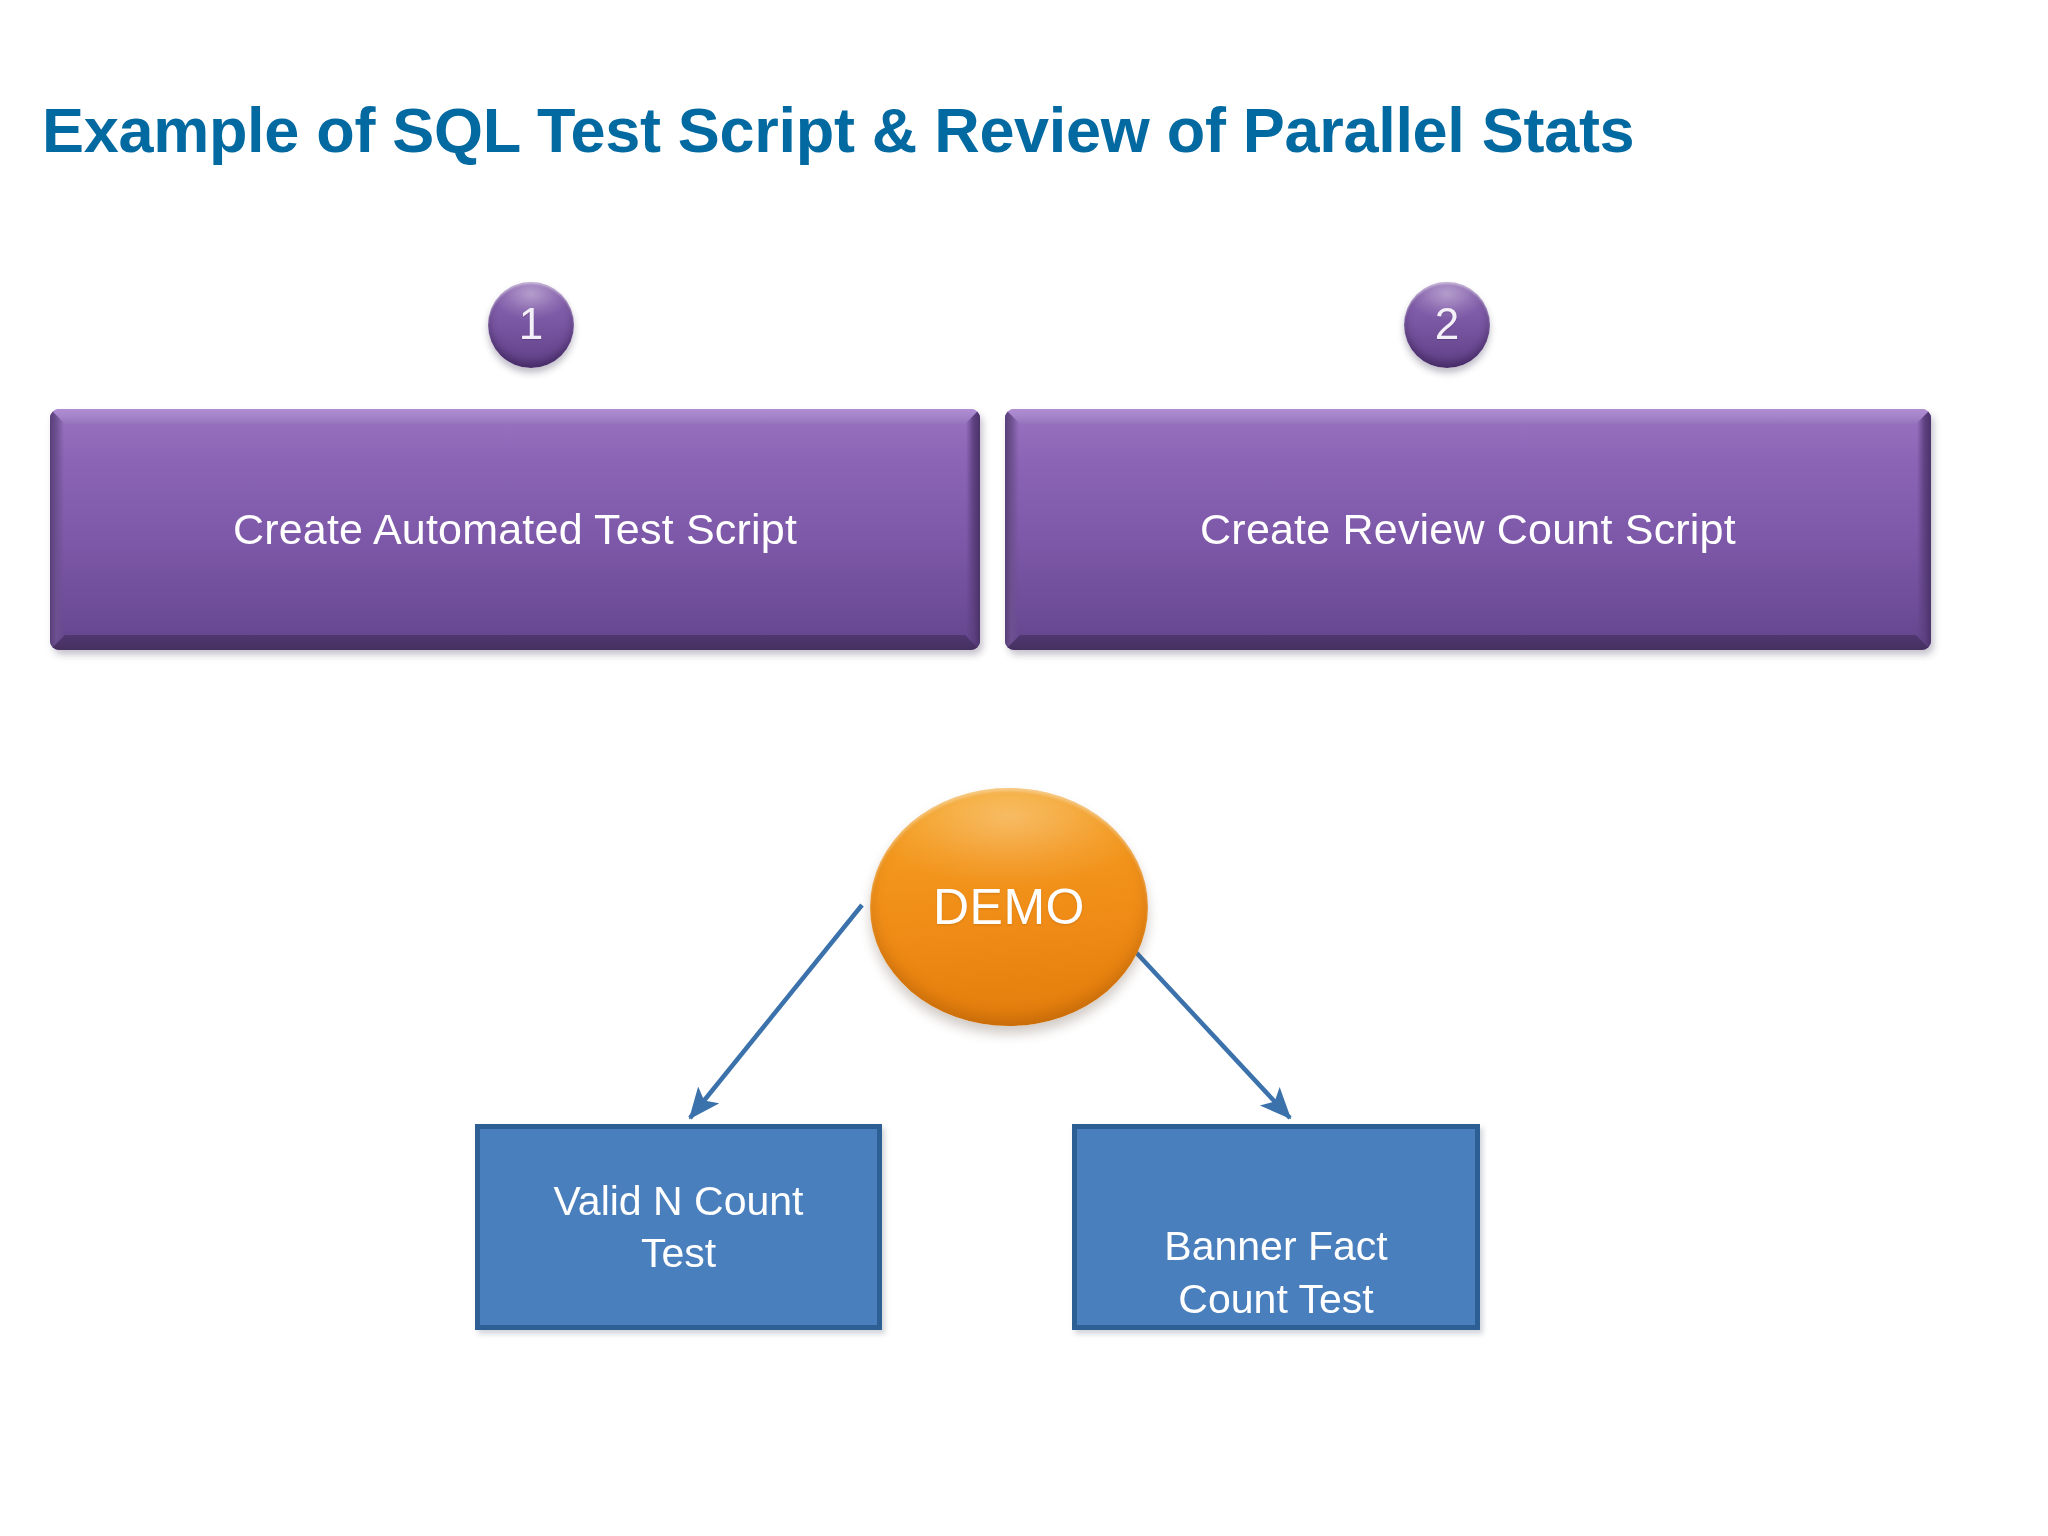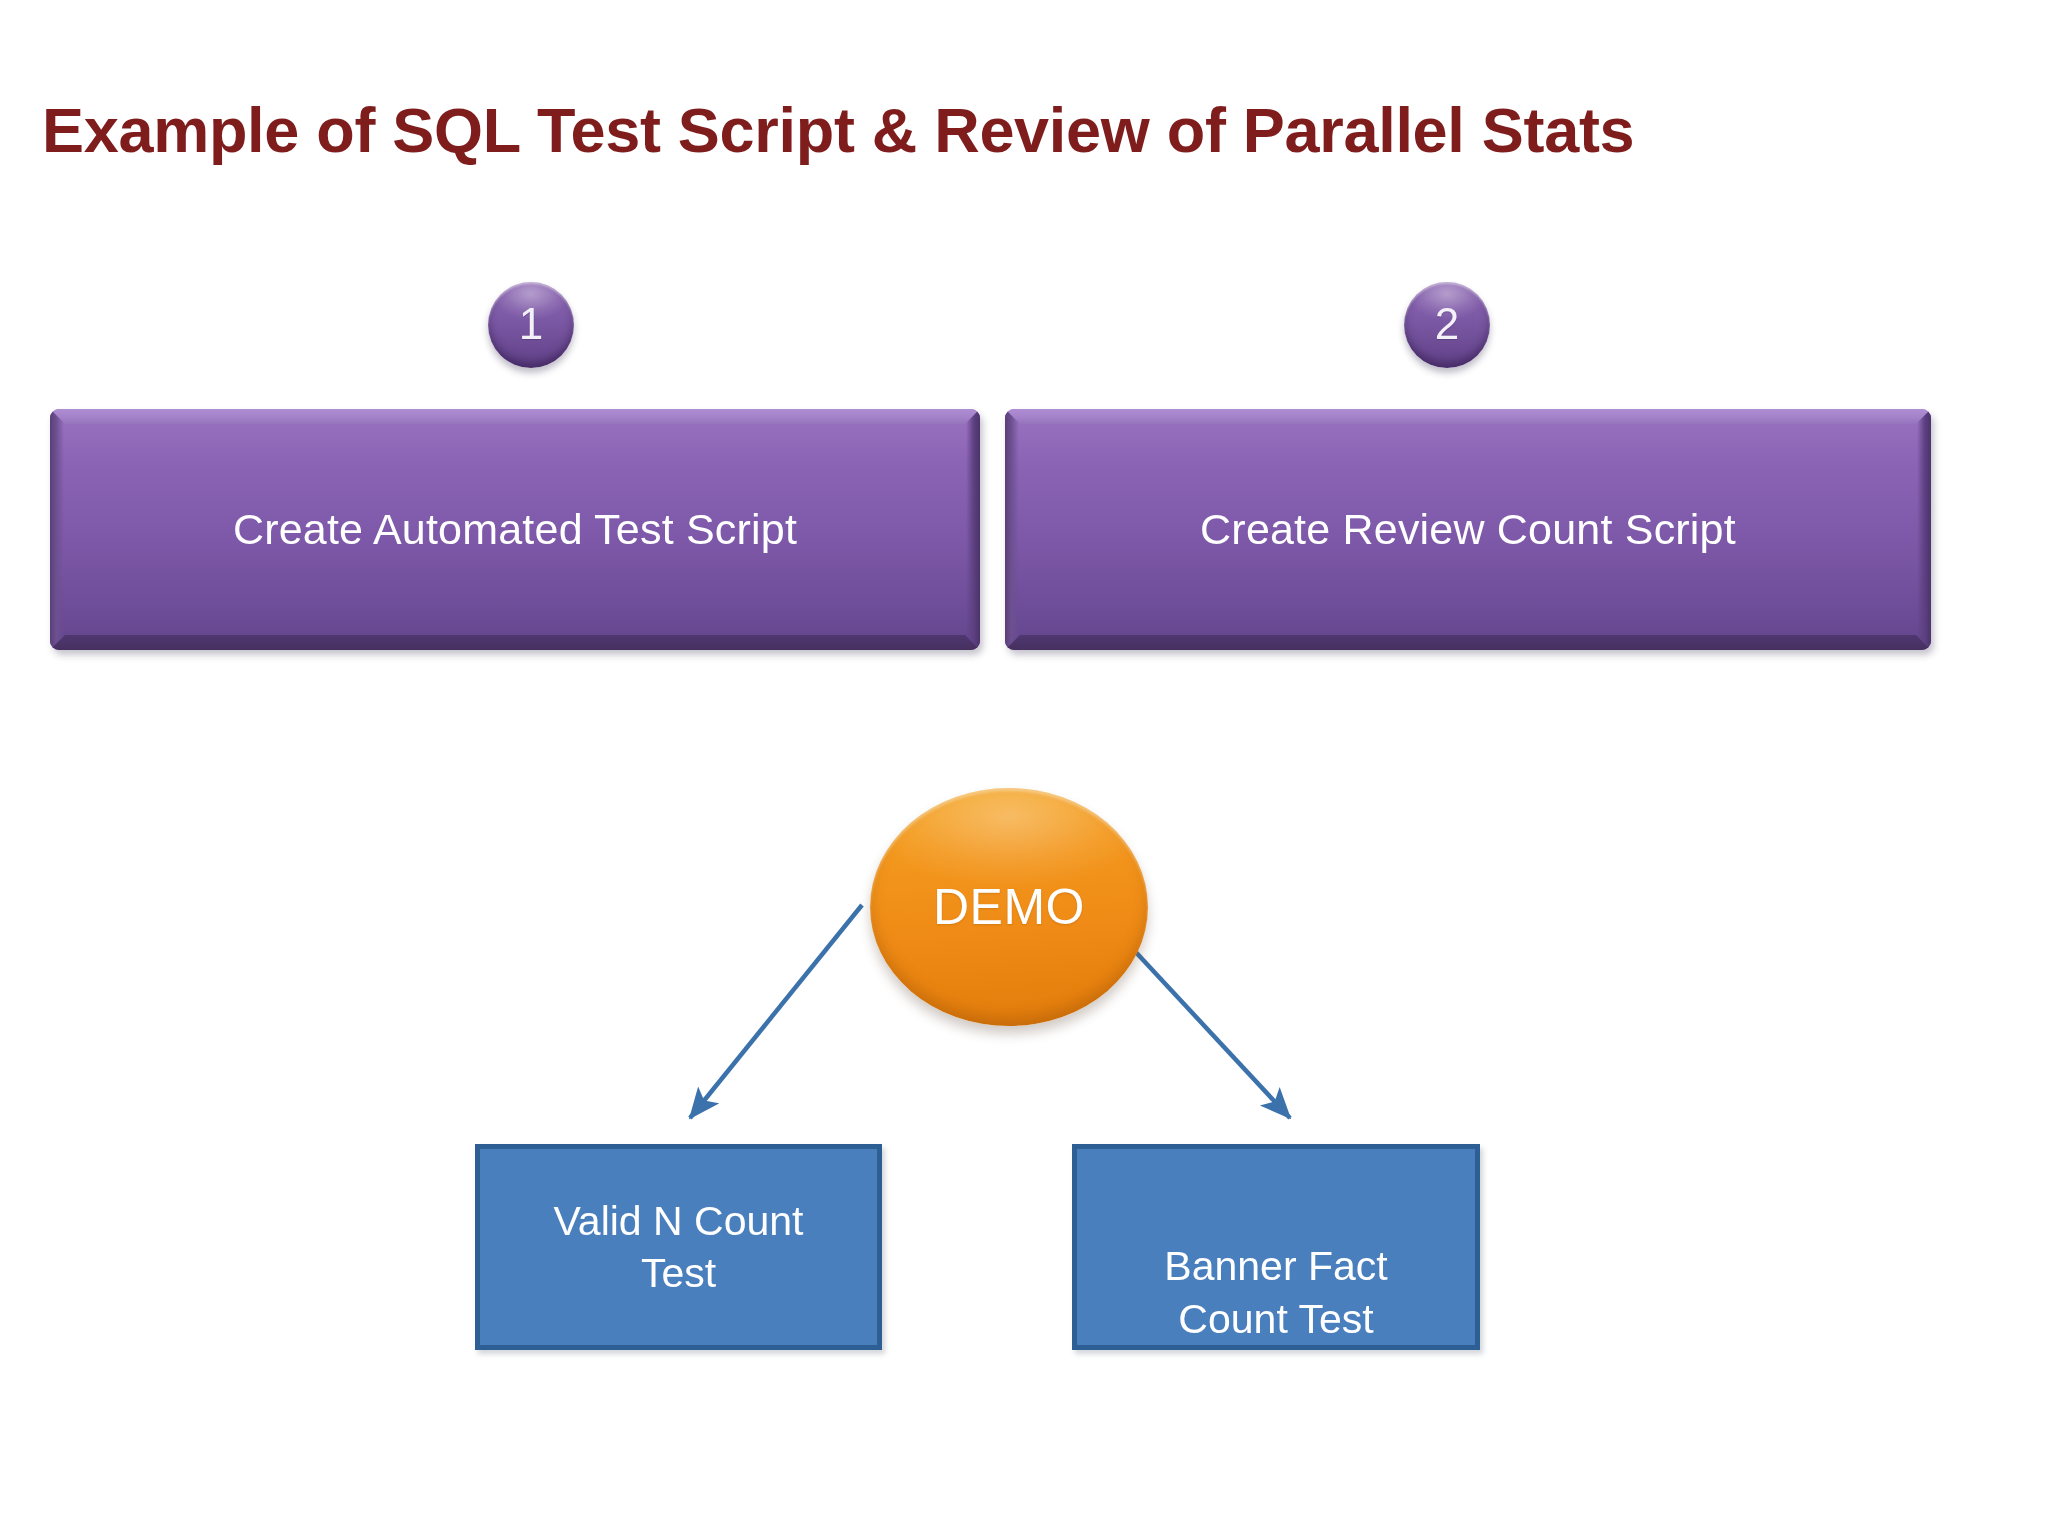--- a/index.html
+++ b/index.html
@@ -21,21 +21,21 @@
   }
 
   
   #slide-title {
     position: absolute;
     left: 42px;
     top: 96px;
     width: 1900px;
     font-size: 63px;
     font-weight: bold;
-    color: #7f1d1d;
+    color: #0369a1;
     letter-spacing: -0.3px;
     line-height: 1.1;
     white-space: nowrap;
   }
 
   
   .step-badge {
     position: absolute;
     width: 86px;
     height: 86px;
@@ -164,21 +164,20 @@
   .test-box {
     position: absolute;
     background: #4a7fbd;
     border: 5px solid #2e5f94;
     box-shadow: 3px 4px 5px rgba(80,90,110,0.25);
     display: flex;
     align-items: center;
     justify-content: center;
     text-align: center;
     z-index: 3;
-    margin-top: 20px;
   }
   .test-box .test-label {
     color: #ffffff;
     font-size: 41px;
     font-weight: 400;
     line-height: 1.28;
     white-space: pre-line;
   }
   #box-valid-n  { left: 475px;  top: 1124px; width: 397px; height: 196px; }
   #box-banner   { left: 1072px; top: 1124px; width: 398px; height: 196px; align-items: flex-end; }

